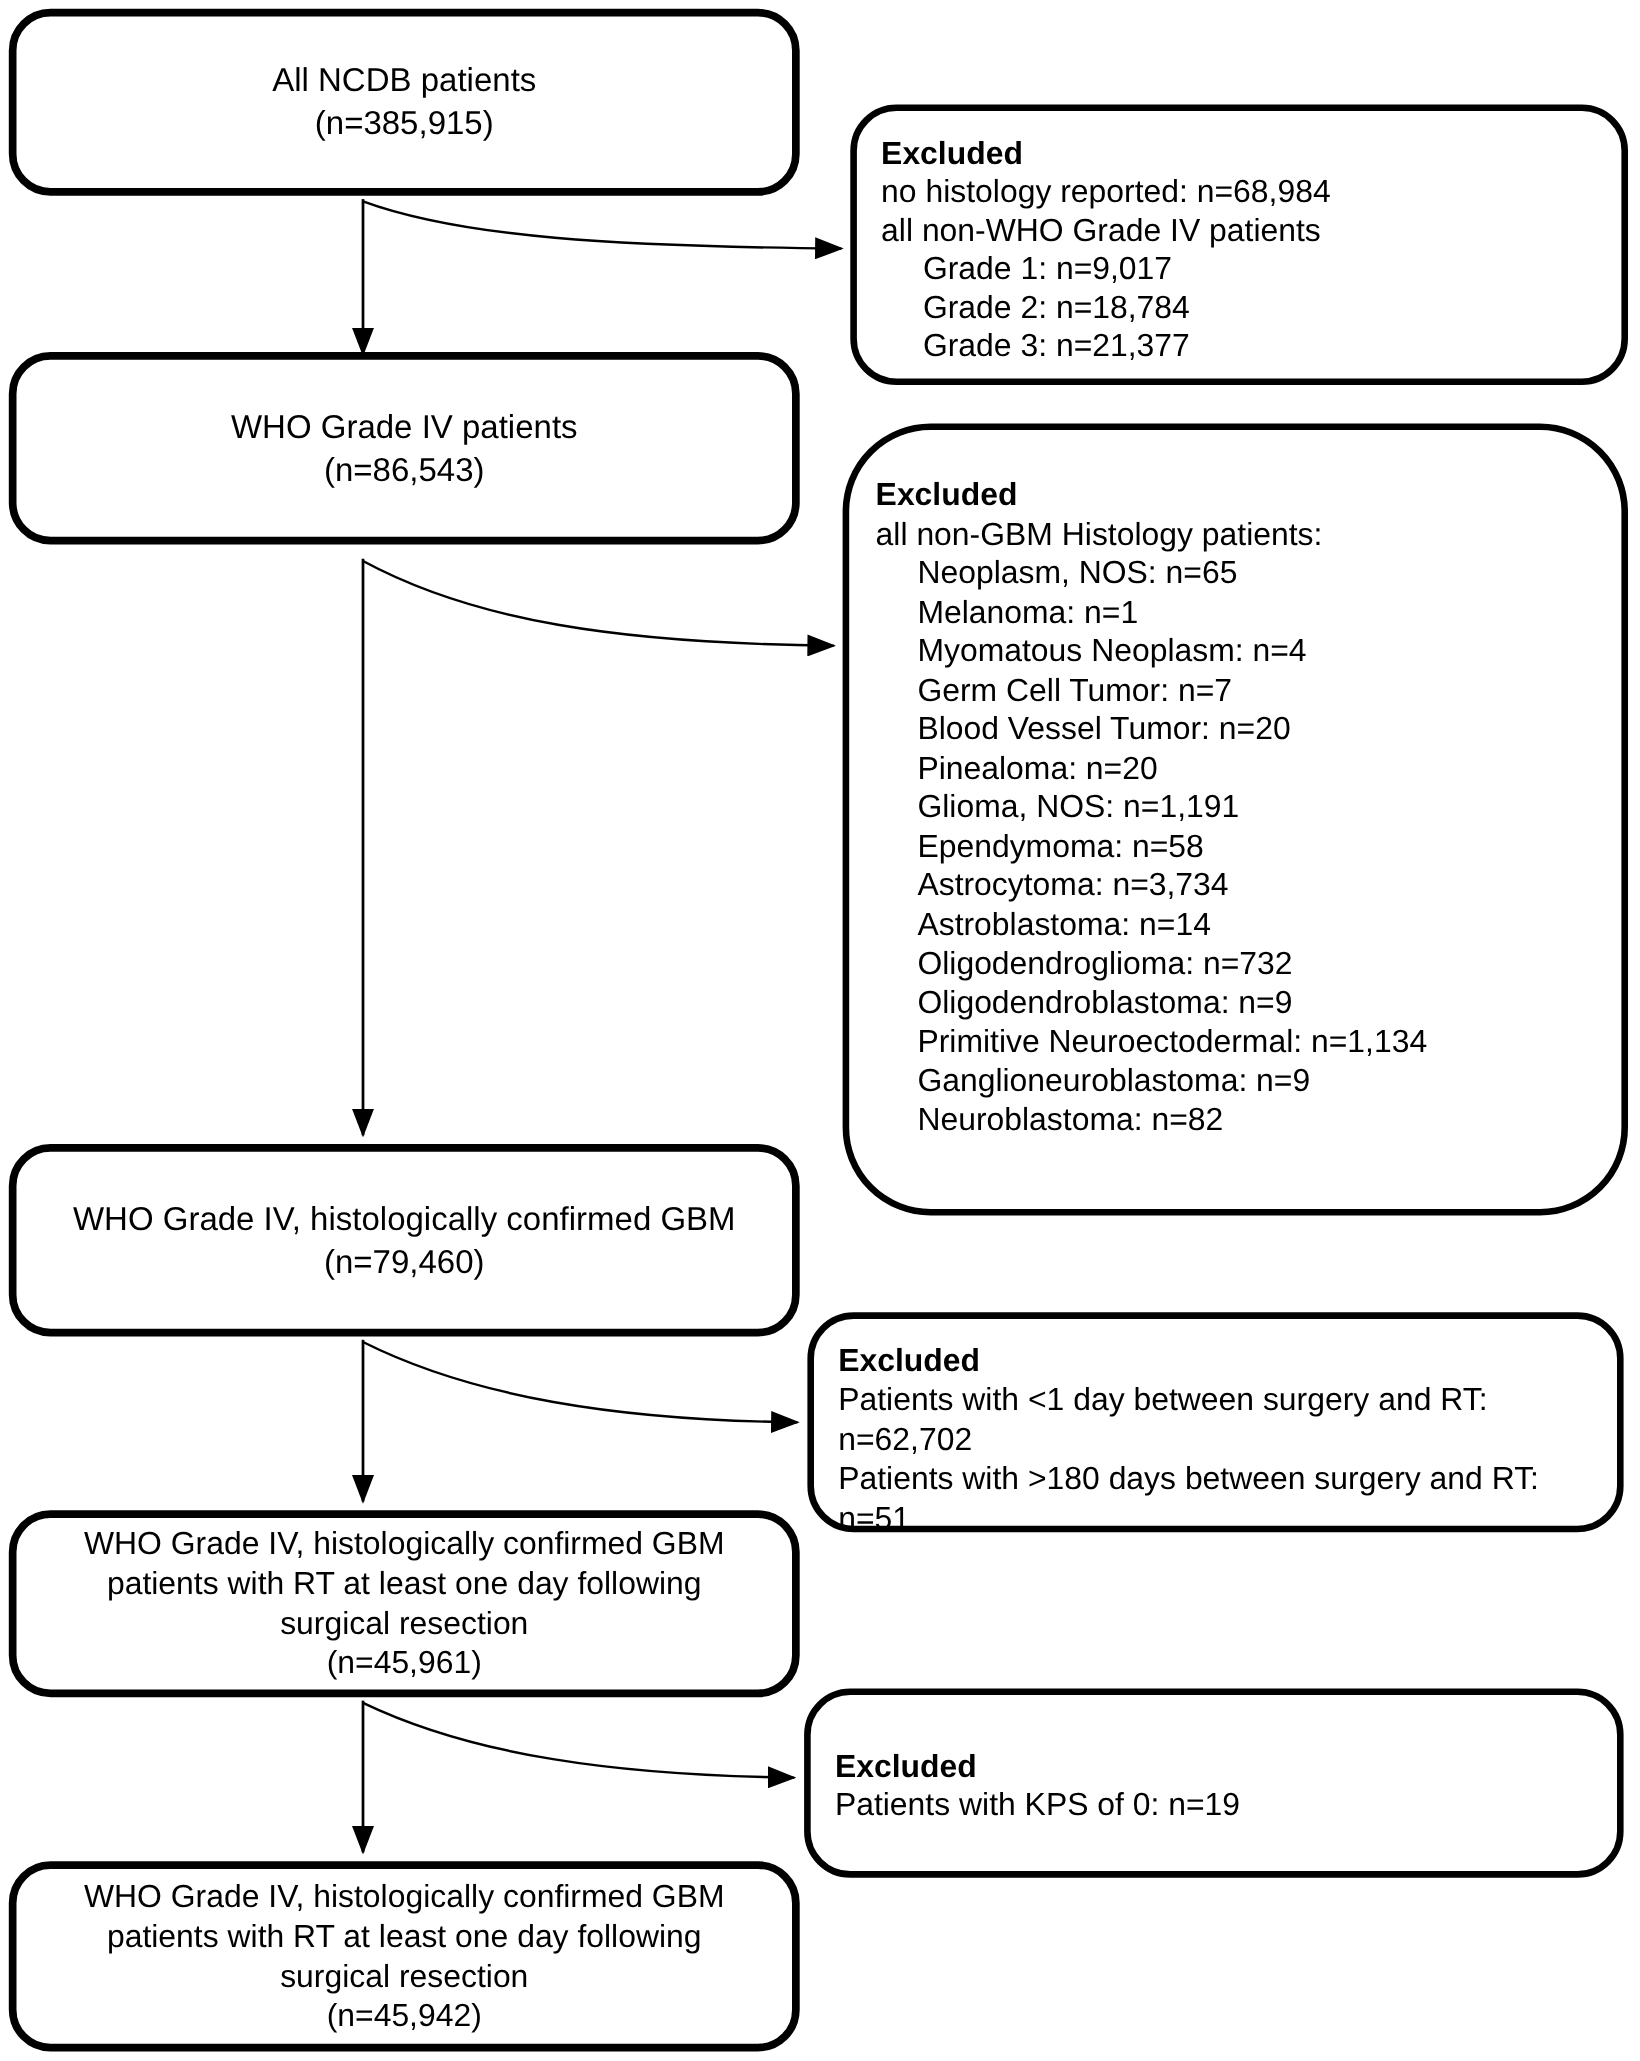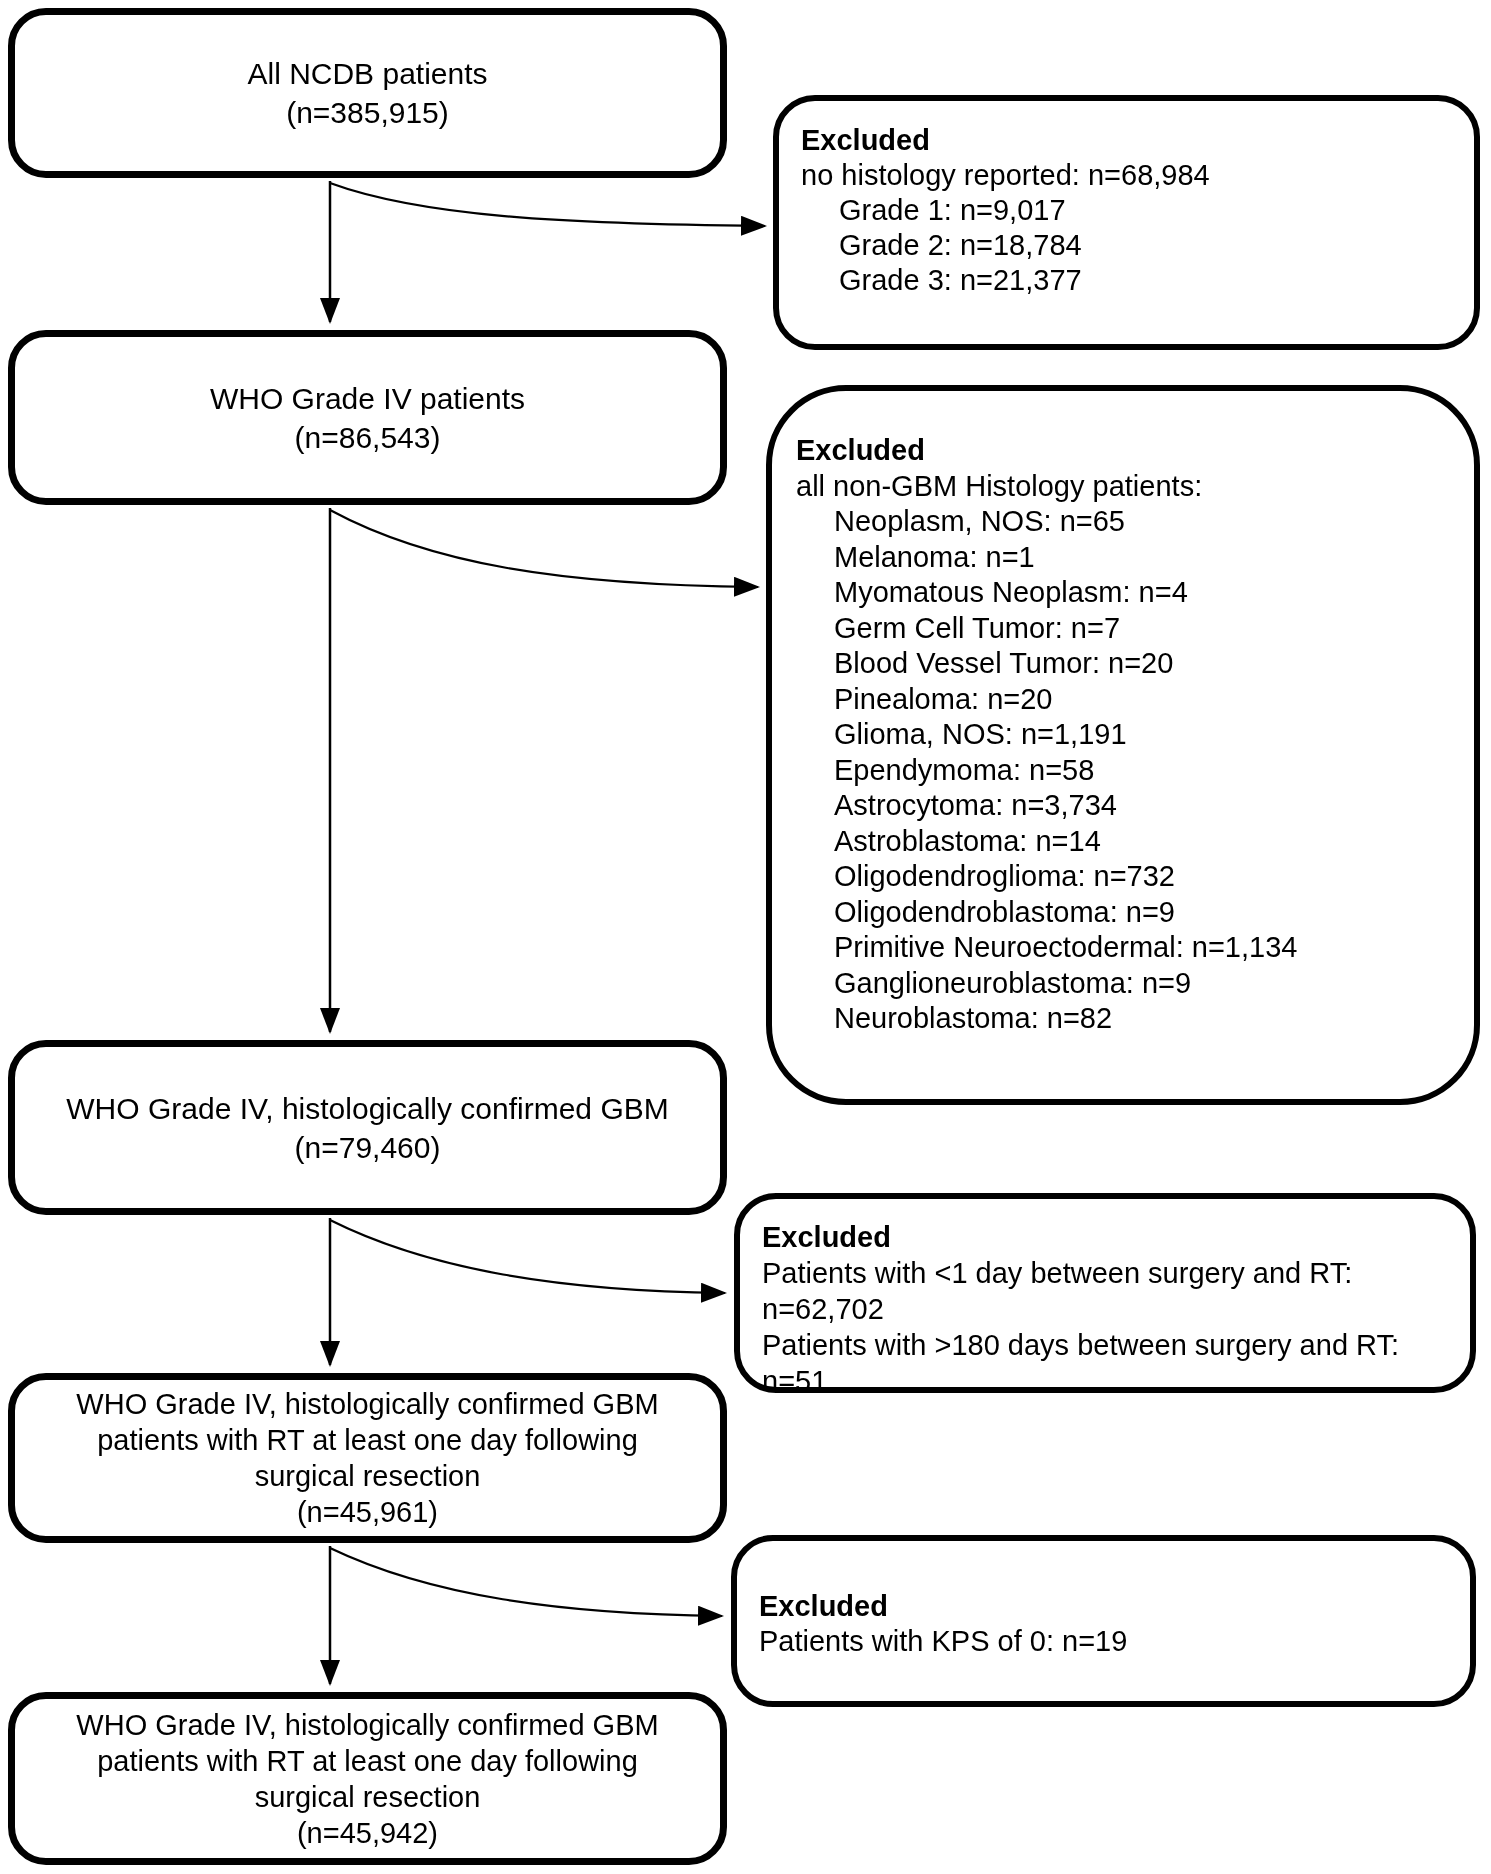--- a/index.html
+++ b/index.html
@@ -72,21 +72,21 @@
     <path d="M330,1220 C430,1270 560,1291 725,1293" fill="none" stroke="#000000" stroke-width="2.2" marker-end="url(#arrow)"></path>
     <path d="M330,1546 L330,1684" fill="none" stroke="#000000" stroke-width="2.5" marker-end="url(#arrow)"></path>
     <path d="M330,1548 C430,1596 560,1614 722,1616" fill="none" stroke="#000000" stroke-width="2.2" marker-end="url(#arrow)"></path>
   </svg>
 
   <div class="main-box" id="box-1" style="top:8px; height:156px;">
     <div class="mline">All NCDB patients</div>
     <div class="mline">(n=385,915)</div>
   </div>
 
-  <div class="main-box" id="box-2" style="top:330px; height:161px;">
+  <div class="main-box" id="box-2" style="top:320px; height:161px;">
     <div class="mline">WHO Grade IV patients</div>
     <div class="mline">(n=86,543)</div>
   </div>
 
   <div class="main-box" id="box-3" style="top:1040px; height:161px;">
     <div class="mline">WHO Grade IV, histologically confirmed GBM</div>
     <div class="mline">(n=79,460)</div>
   </div>
 
   <div class="main-box" id="box-4" style="top:1373px; height:156px; font-size:29px; line-height:36px;">
@@ -99,20 +99,21 @@
   <div class="main-box" id="box-5" style="top:1692px; height:159px; font-size:29px; line-height:36px;">
     <div class="mline">WHO Grade IV, histologically confirmed GBM</div>
     <div class="mline">patients with RT at least one day following</div>
     <div class="mline">surgical resection</div>
     <div class="mline">(n=45,942)</div>
   </div>
 
   <div class="excl-box" id="excl-1" style="left:773px; top:95px; width:707px; height:255px; padding:22px 18px 0 22px;">
     <div class="excl-title">Excluded</div>
     <div class="eline">no histology reported: n=68,984</div>
+    <div class="eline">all non-WHO Grade IV patients</div>
     <div class="eline ind">Grade 1: n=9,017</div>
     <div class="eline ind">Grade 2: n=18,784</div>
     <div class="eline ind">Grade 3: n=21,377</div>
   </div>
 
   <div class="excl-box" id="excl-2" style="left:766px; top:385px; width:714px; height:720px; padding:42px 18px 0 24px;">
     <div class="excl-title">Excluded</div>
     <div class="eline">all non-GBM Histology patients:</div>
     <div class="eline ind">Neoplasm, NOS: n=65</div>
     <div class="eline ind">Melanoma: n=1</div>

